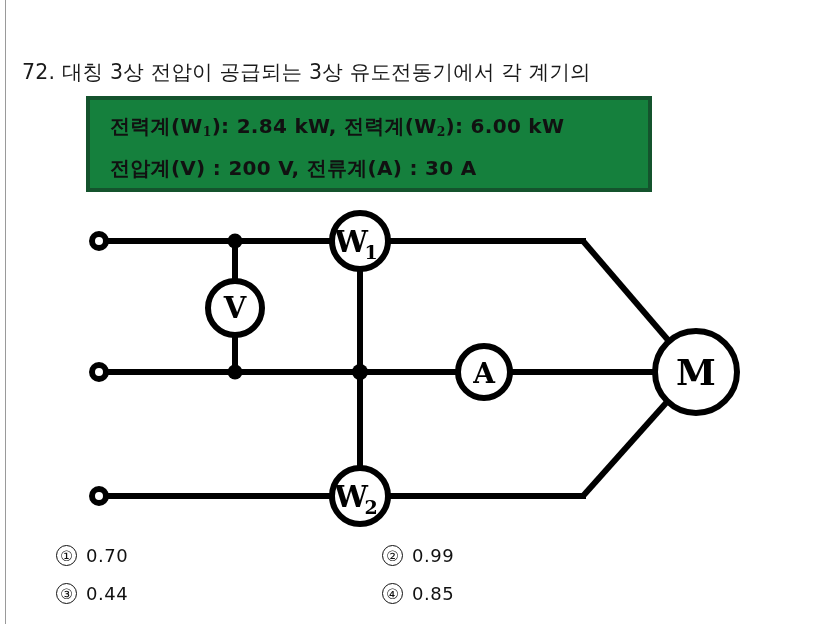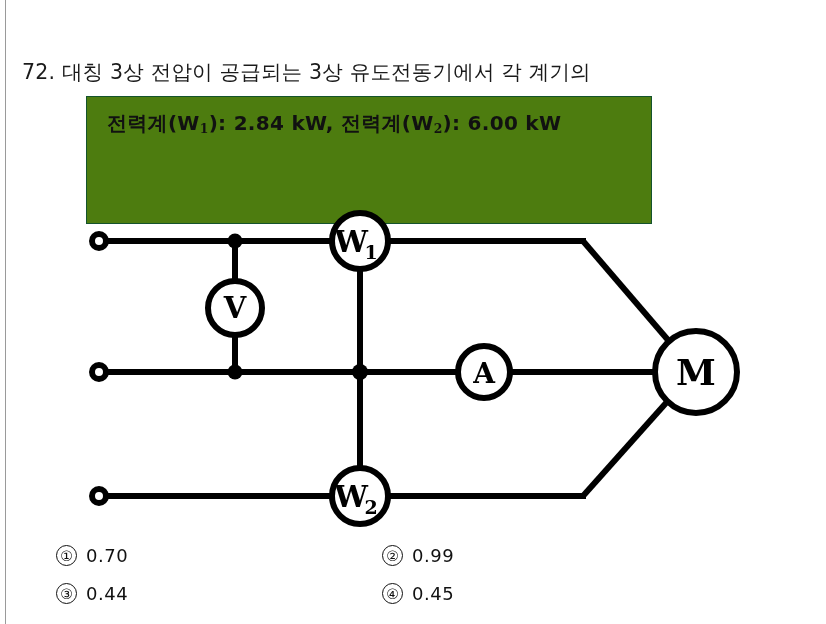--- a/index.html
+++ b/index.html
@@ -53,23 +53,23 @@
   }
   .q-line.first { text-indent: 0; }
   .q-line.second { padding-left: 36px; }
 
   
   .meter-box {
     position: absolute;
     left: 86px;
     top: 96px;
     width: 566px;
-    height: 128px;
-    border: 1px solid #14532d;
-    background: #4d7c0f;
+    height: 96px;
+    border: 4px solid #14532d;
+    background: #15803d;
     box-sizing: border-box;
   }
   .meter-line {
     position: absolute;
     left: 20px;
     white-space: pre;
     font-size: 20px;
     font-weight: 700;
     letter-spacing: 0.3px;
     color: #111;
@@ -147,20 +147,21 @@
 <div id="page">
 
   <div class="page-rule"></div>
 
   <div class="question-block">
     <span class="q-line first">72. 대칭 3상 전압이 공급되는 3상 유도전동기에서 각 계기의</span>
   </div>
 
   <div class="meter-box">
     <div class="meter-line row1"><span>전력계(W</span><span class="serif"><sub>1</sub></span><span>): 2.84 kW, 전력계(W</span><span class="serif"><sub>2</sub></span><span>): 6.00 kW</span></div>
+    <div class="meter-line row2">전압계(V) : 200 V, 전류계(A) : 30 A</div>
   </div>
 
   <div class="circuit">
     <svg width="826" height="340" viewBox="0 0 826 340" xmlns="http://www.w3.org/2000/svg">
       <g fill="none" stroke="#000" stroke-width="6" stroke-linecap="butt">
 
         <line x1="106" y1="41" x2="332" y2="41"></line>
         <line x1="389" y1="41" x2="586" y2="41"></line>
         <line x1="583" y1="41" x2="668" y2="140"></line>
 
@@ -226,18 +227,18 @@
         <span class="opt-text">0.99</span>
       </div>
     </div>
     <div class="opt-row">
       <div class="opt col1">
         <span class="opt-num">③</span>
         <span class="opt-text">0.44</span>
       </div>
       <div class="opt col2">
         <span class="opt-num">④</span>
-        <span class="opt-text">0.45</span>
+        <span class="opt-text">0.85</span>
       </div>
     </div>
   </div>
 
 </div>
 
 </body></html>

